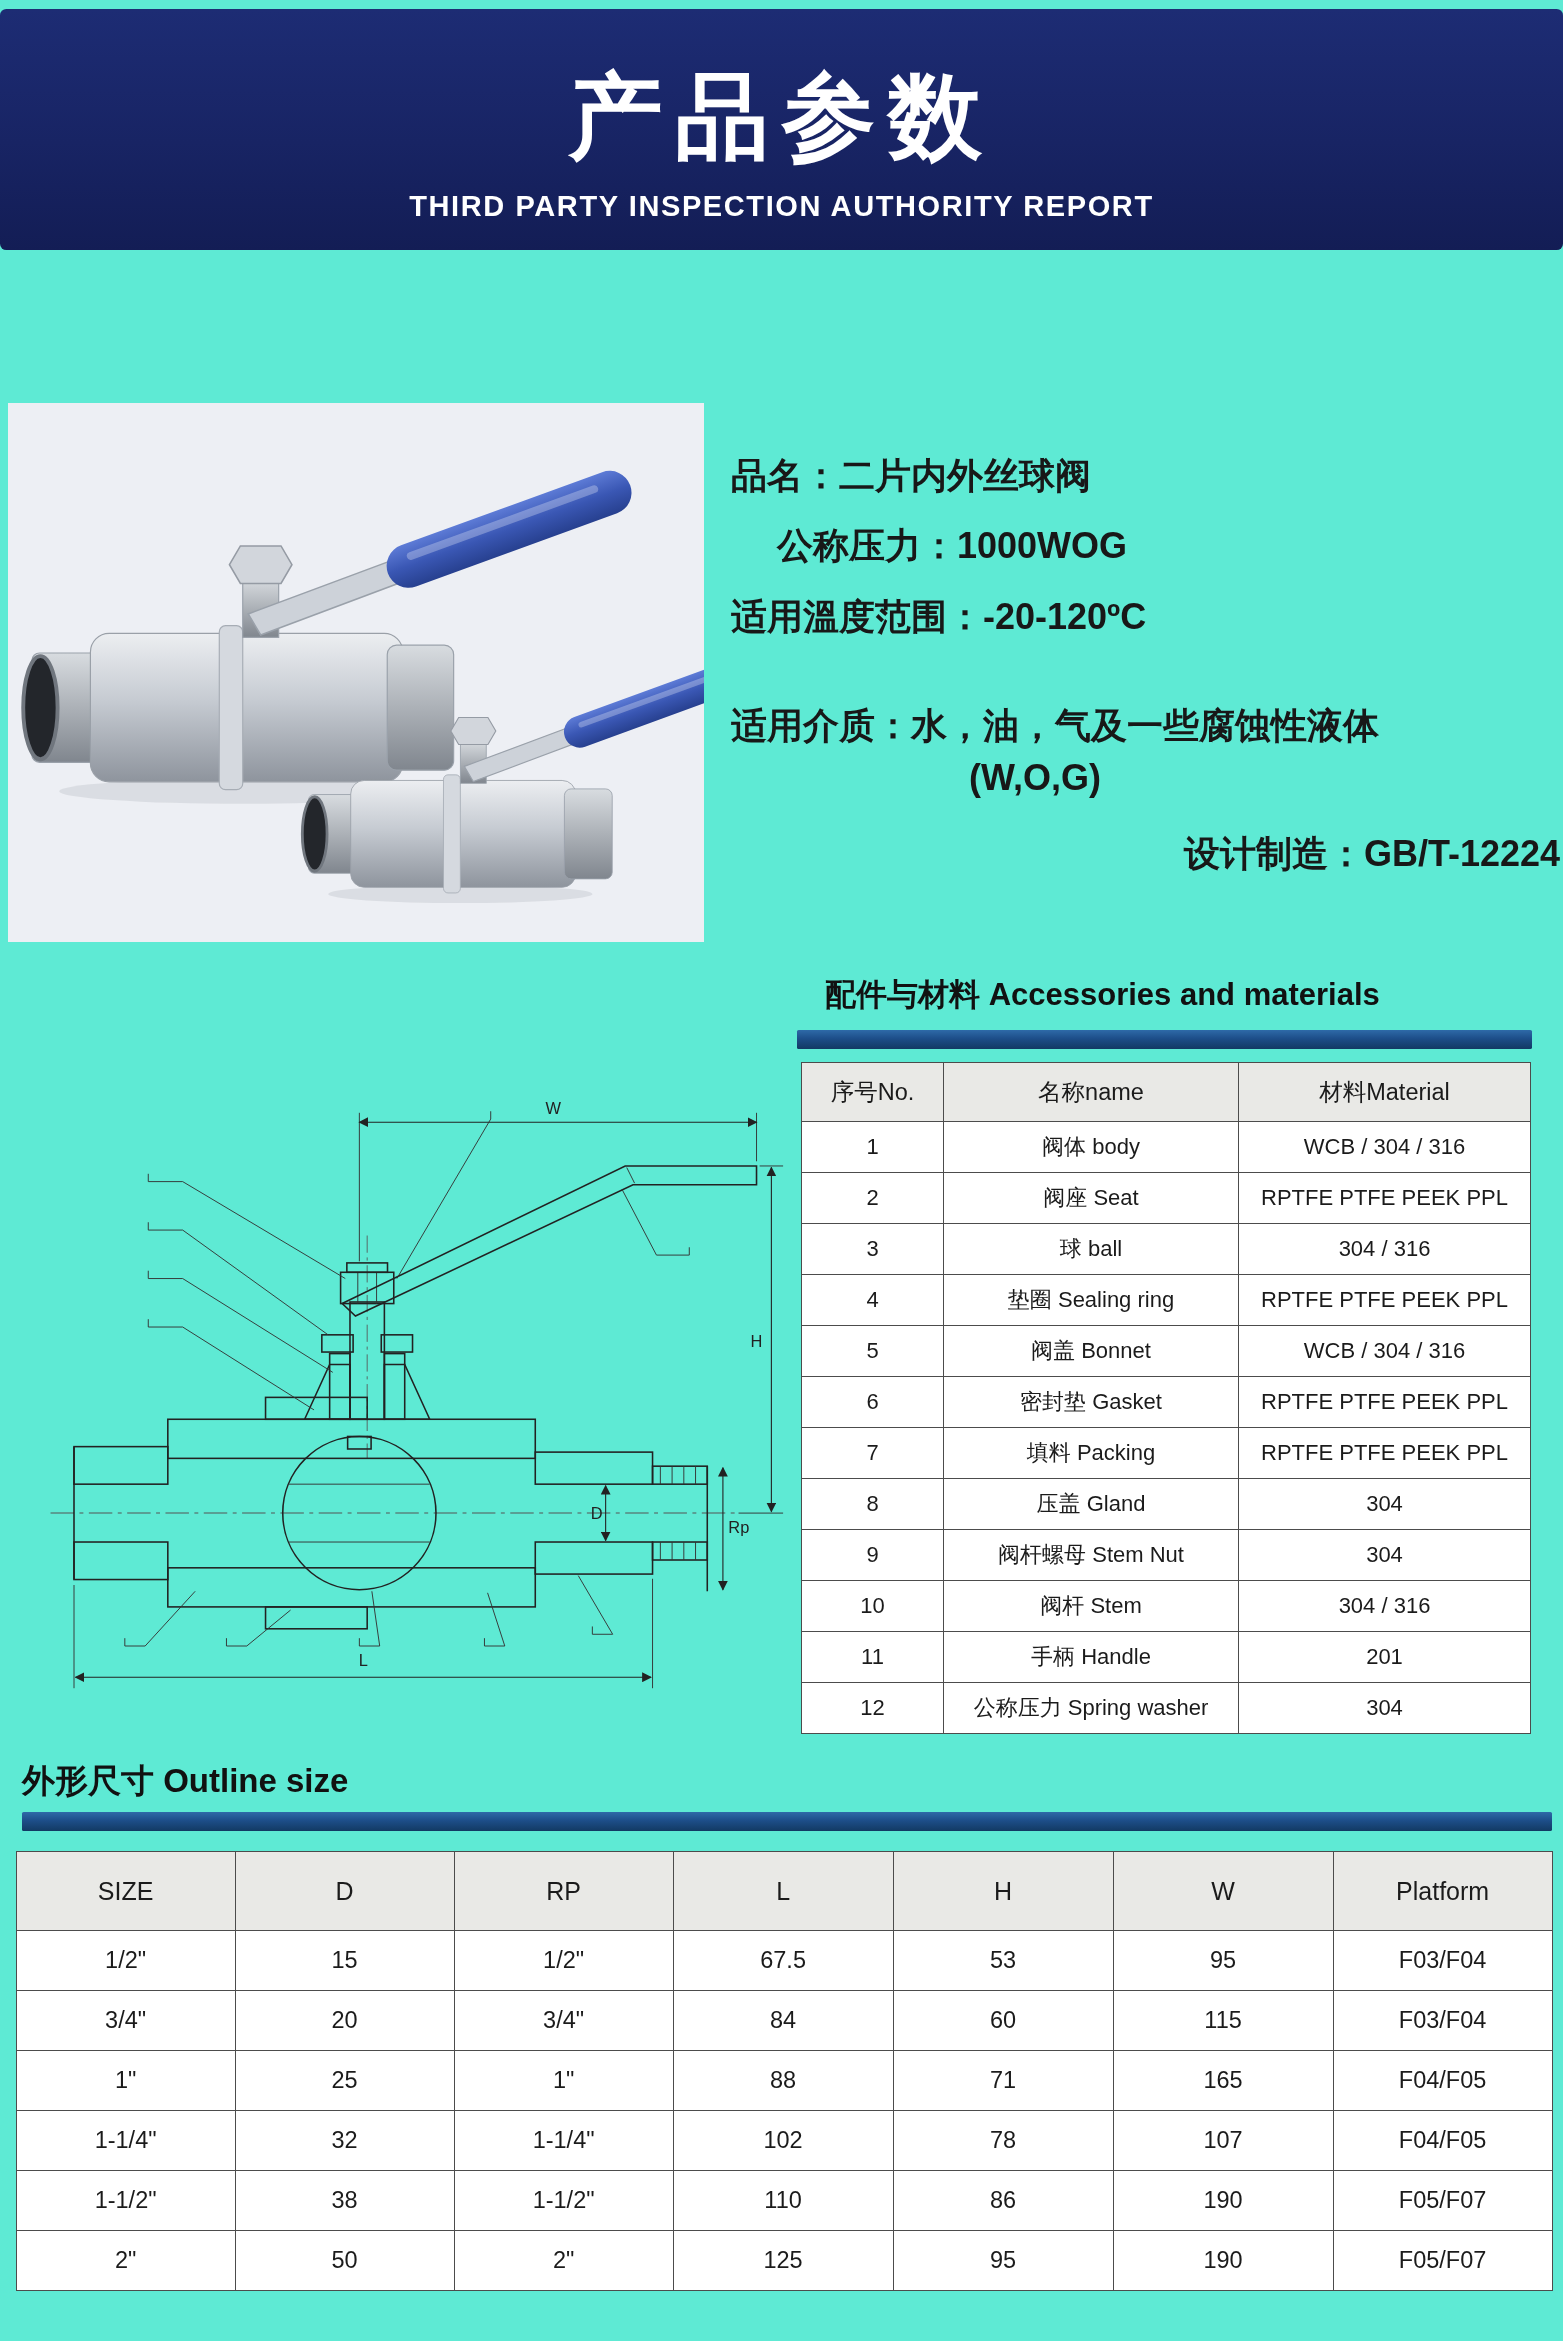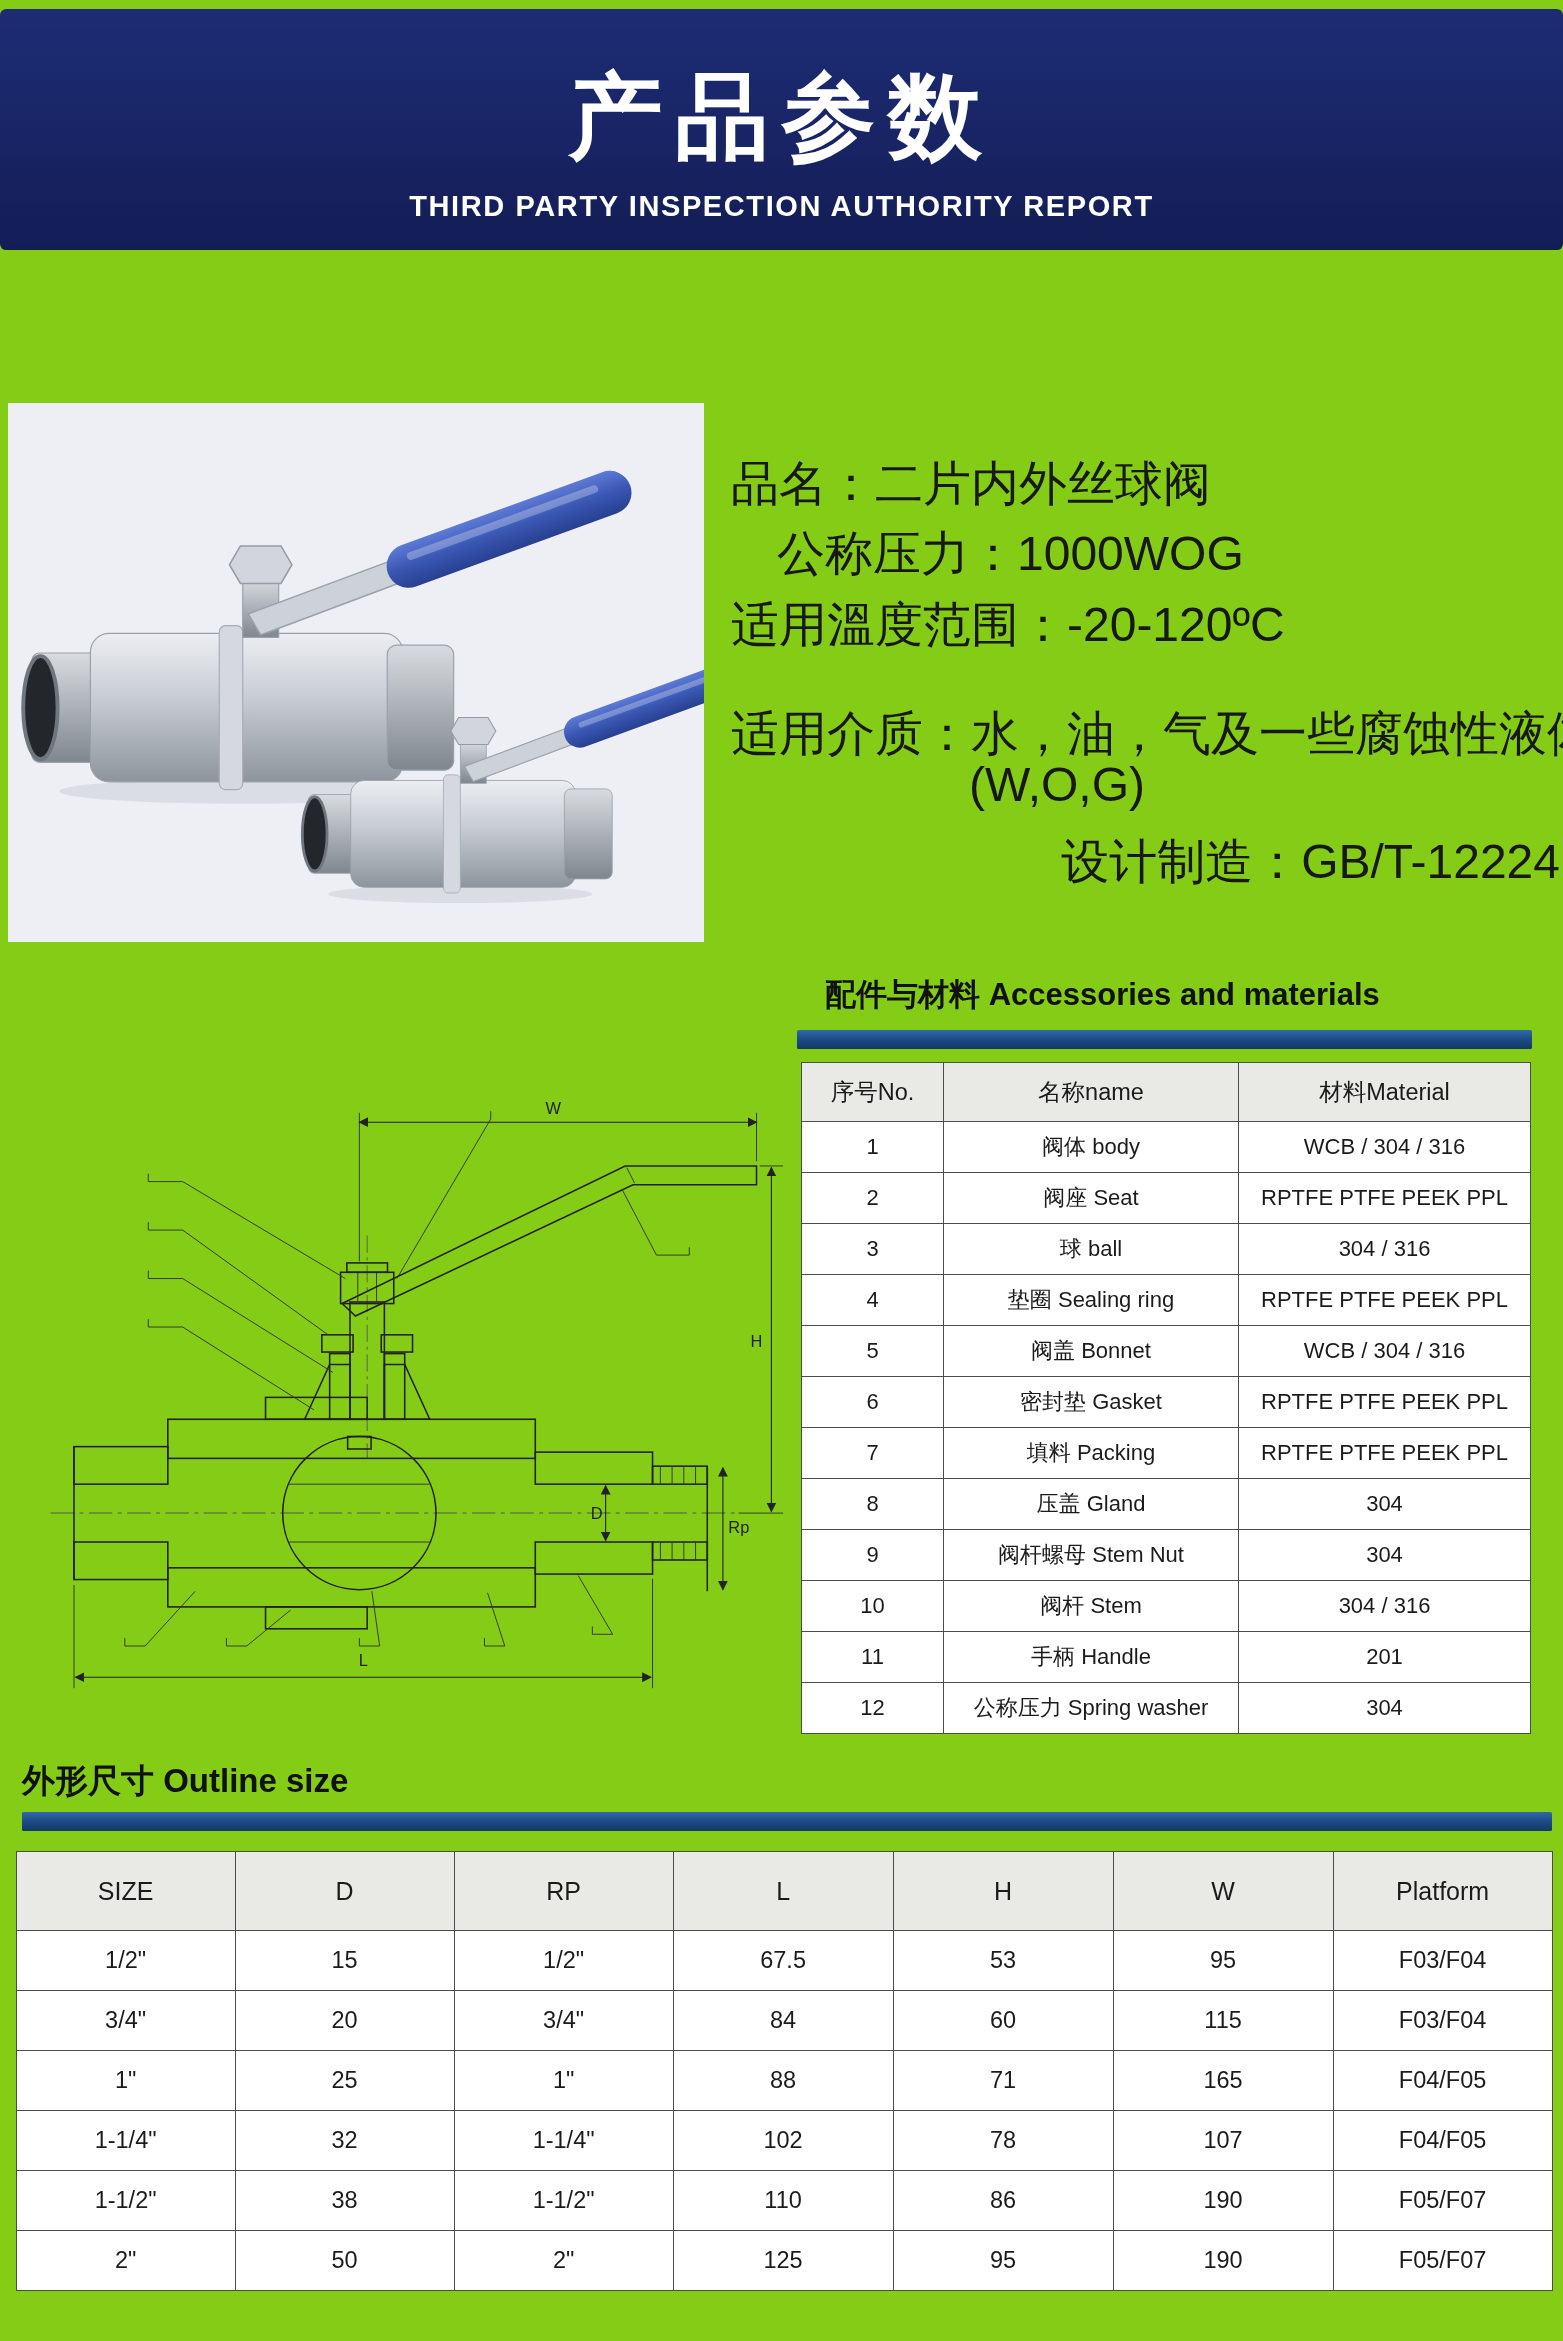--- a/index.html
+++ b/index.html
@@ -1,32 +1,32 @@
 <!DOCTYPE html>
 <html style="font-size:12.5px"><head>
 <meta charset="utf-8">
 <style>
   html,body{margin:0;padding:0;background:#ffffff;}
-  .page{position:relative;width:1563px;height:2342px;background:#84cc16;overflow:hidden;
+  .page{position:relative;width:1563px;height:2342px;background:#5eead4;overflow:hidden;
         font-family:"Liberation Sans","DejaVu Sans",sans-serif;color:#151515;}
 
   
   .banner{position:absolute;left:0;top:9.4px;width:1563px;height:241px;
           background:linear-gradient(180deg,#1d2c74 0%,#182464 55%,#131d55 100%);
           border-radius:6.3px;}
   .banner-title{position:absolute;left:0;top:45px;width:100%;text-align:center;
                 font-size:94px;font-weight:bold;letter-spacing:12.5px;color:#ffffff;}
   .banner-sub{position:absolute;left:0;top:181px;width:100%;text-align:center;
               font-size:29px;font-weight:bold;letter-spacing:1.6px;color:#ffffff;}
 
   
   .photo{position:absolute;left:7.8px;top:403px;width:696px;height:539px;background:#edeff4;}
 
   
-  .info-line{position:absolute;left:731px;width:829px;font-size:48px;font-weight:400;
+  .info-line{position:absolute;left:731px;width:829px;font-size:36px;font-weight:700;
              color:#181818;white-space:nowrap;}
   .l1{top:452px;} .l2{top:522px;margin-left:46px;} .l3{top:593px;} .l4{top:702px;}
   .l5{top:757px;left:969px;} .l6{top:830px;text-align:right;}
 
   
   .sec-title{position:absolute;font-weight:bold;color:#111;}
   .acc-title{left:825px;top:974px;font-size:31px;}
   .size-title{left:22px;top:1759px;font-size:33px;}
   .blue-bar{position:absolute;height:19px;
             background:linear-gradient(180deg,#2e6aa8 0%,#1d4e89 45%,#123a63 100%);

